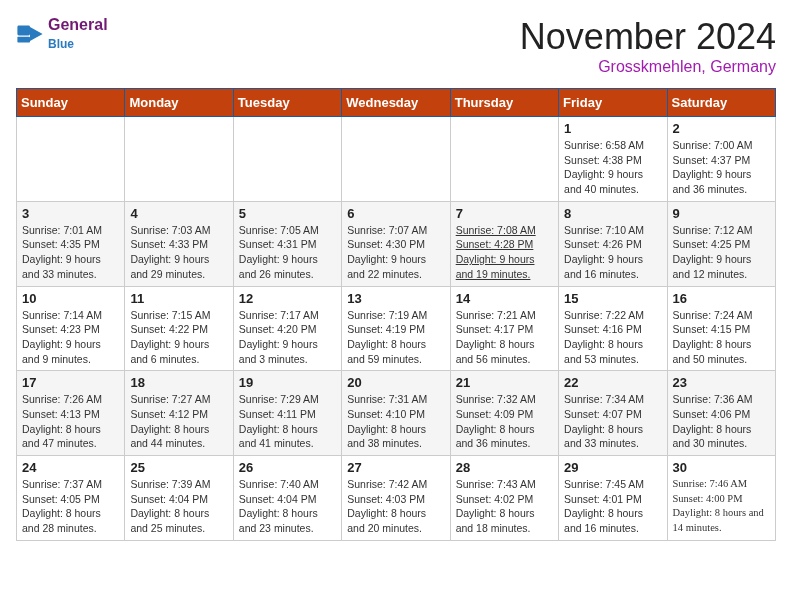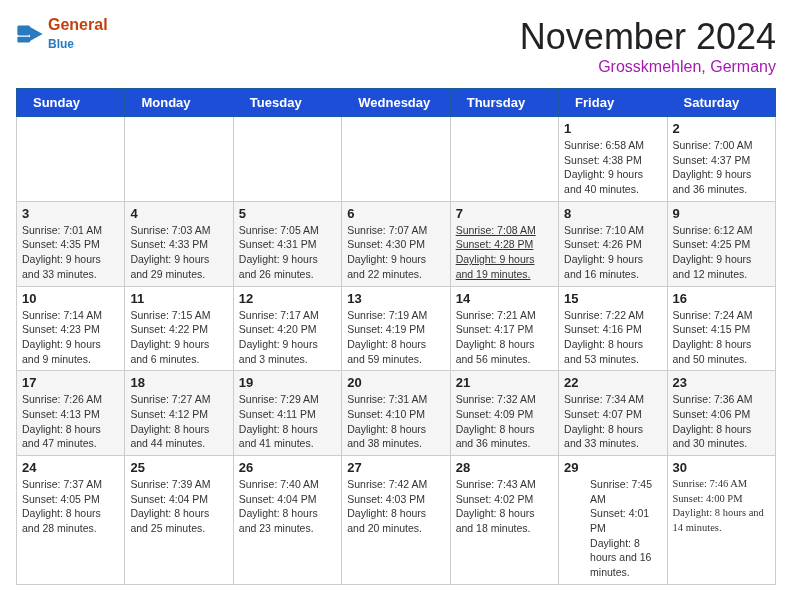--- a/index.html
+++ b/index.html
@@ -36,23 +36,23 @@
     .location-title {
       font-size: 16px;
       color: #a21caf;
     }
     .calendar {
       width: 100%;
       border-collapse: collapse;
       font-size: 11px;
     }
     .calendar thead th {
-      background-color: #1d4ed8;
+      background-color: #c2410c;
       color: #fff;
-      padding: 6px 16px;
+      padding: 6px 4px;
       text-align: left;
       font-size: 13px;
       font-weight: bold;
       border: 1px solid #1a5a9f;
     }
     .calendar tbody td {
       border: 1px solid #ccc;
       vertical-align: top;
       padding: 4px 5px;
       width: 108px;
@@ -82,21 +82,21 @@
 <body>
 
 <div class="header-area">
   <div class="logo">
     <svg class="logo-icon" viewBox="0 0 40 40" xmlns="http://www.w3.org/2000/svg">
       <rect x="2" y="8" width="18" height="14" rx="2" fill="#2a7abf"></rect>
       <rect x="2" y="24" width="18" height="8" rx="1" fill="#2a7abf"></rect>
       <polygon points="20,10 38,20 20,30" fill="#2a7abf"></polygon>
     </svg>
     <div>
-      <span style="font-size:16px;font-weight:bold;color:#c2410c;">General</span><br>
+      <span style="font-size:16px;font-weight:bold;color:#701a75;">General</span><br>
       <span style="font-size:12px;font-weight:bold;color:#2a7abf;">Blue</span>
     </div>
   </div>
   <div class="title-area">
     <div class="month-title">November 2024</div>
     <div class="location-title">Grosskmehlen, Germany</div>
   </div>
 </div>
 
 <table class="calendar">
@@ -163,21 +163,21 @@
 Daylight: 9 hours and 19 minutes.</div>
         </td>
         <td>
           <span class="day-number">8</span>
           <div class="day-info" style="white-space: pre-line;">Sunrise: 7:10 AM
 Sunset: 4:26 PM
 Daylight: 9 hours and 16 minutes.</div>
         </td>
         <td>
           <span class="day-number">9</span>
-          <div class="day-info" style="white-space: pre-line;">Sunrise: 6:12 AM
+          <div class="day-info" style="white-space: pre-line;">Sunrise: 7:12 AM
 Sunset: 4:25 PM
 Daylight: 9 hours and 12 minutes.</div>
         </td>
       </tr>
       <tr>
         <td>
           <span class="day-number">10</span>
           <div class="day-info" style="white-space: pre-line;">Sunrise: 7:14 AM
 Sunset: 4:23 PM
 Daylight: 9 hours and 9 minutes.</div>
@@ -289,21 +289,21 @@
 Daylight: 8 hours and 20 minutes.</div>
         </td>
         <td>
           <span class="day-number">28</span>
           <div class="day-info" style="white-space: pre-line;">Sunrise: 7:43 AM
 Sunset: 4:02 PM
 Daylight: 8 hours and 18 minutes.</div>
         </td>
         <td>
           <span class="day-number">29</span>
-          <div class="day-info" style="white-space: pre-line; margin-left: 26px;">Sunrise: 7:45 AM
+          <div class="day-info" style="white-space: pre-line;">Sunrise: 7:45 AM
 Sunset: 4:01 PM
 Daylight: 8 hours and 16 minutes.</div>
         </td>
         <td>
           <span class="day-number">30</span>
           <div class="day-info" style="white-space: pre-line; font-family: Liberation Serif, serif;">Sunrise: 7:46 AM
 Sunset: 4:00 PM
 Daylight: 8 hours and 14 minutes.</div>
         </td>
       </tr>

